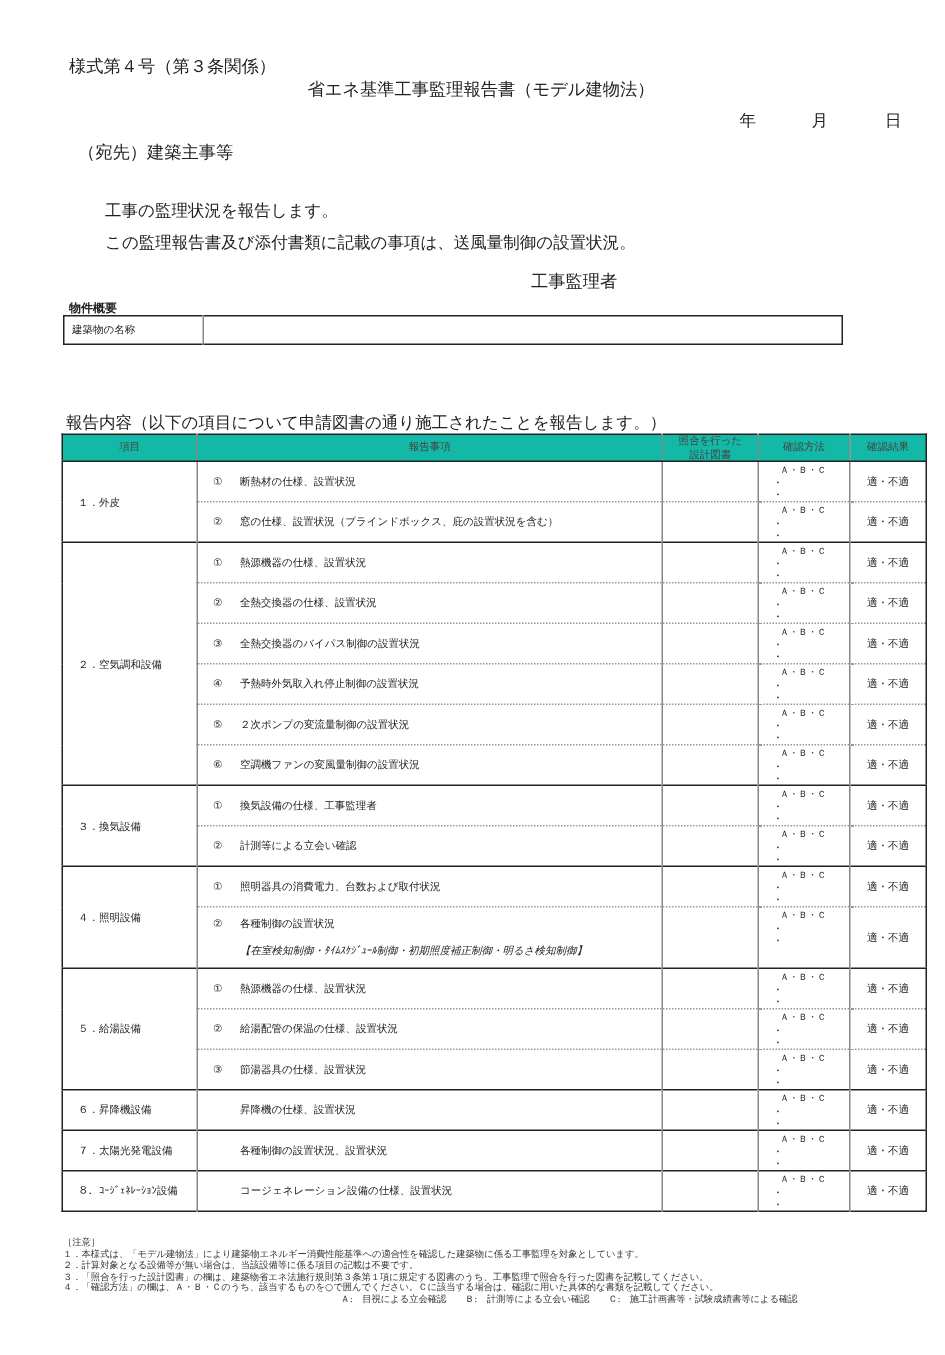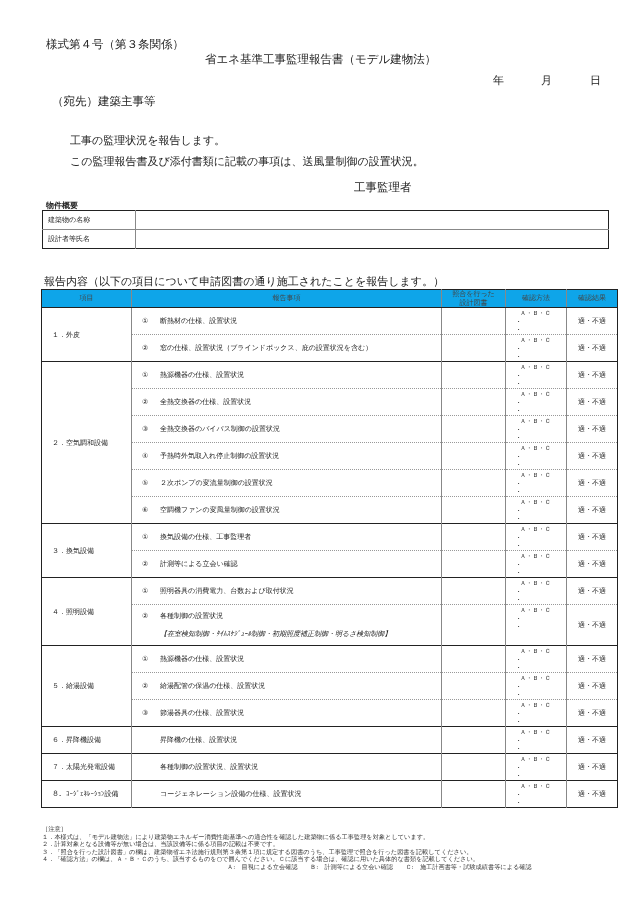--- a/index.html
+++ b/index.html
@@ -16,28 +16,28 @@
   .t-p1 { left: 70px; top: 133px; font-size: 11px; }
   .t-p2 { left: 70px; top: 154px; font-size: 11px; }
   .t-sup { left: 354px; top: 180px; font-size: 11.5px; }
   .t-sec1 { left: 46px; top: 200px; font-size: 8px; font-weight: bold; }
   .t-sec2 { left: 44px; top: 274px; font-size: 11px; }
 
   table { border-collapse: collapse; table-layout: fixed; position: absolute; }
   td, th { padding: 0; font-weight: normal; }
 
   
-  .prop { left: 42px; top: 210px; width: 567px; border: 1.6px solid #222; }
+  .prop { left: 42px; top: 210px; width: 520px; border: 1.6px solid #222; }
   .prop td { height: 18px; border-bottom: 1px solid #888; font-size: 7px; }
   .prop tr:last-child td { border-bottom: none; }
   .prop td.lbl { width: 87px; padding-left: 5px; border-right: 1px solid #888; }
 
   
   .rep { left: 41px; top: 289px; width: 576px; border: 1.6px solid #222; }
-  .rep th { background: #0ea5e9; height: 17px; font-size: 7px; color: #444;
+  .rep th { background: #14b8a6; height: 17px; font-size: 7px; color: #444;
             border-bottom: 1.6px solid #222; border-right: 1px solid #888; line-height: 1.15; }
   .rep th:last-child { border-right: none; }
   .rep td { font-size: 7px; border-right: 1px solid #888; vertical-align: middle; }
   .rep td:last-child { border-right: none; }
   .rep td.cat { padding-left: 10px; border-right: 1px solid #888; }
   .rep tr.grp-start td { border-top: 1.6px solid #222; }
   .rep tr.sub td.item, .rep tr.sub td.ref, .rep tr.sub td.meth, .rep tr.sub td.res { border-top: 1px dotted #999; }
   .rep td.item { padding-left: 10px; height: 26px; }
   .rep td.item .num { display: inline-block; width: 18px; }
   .rep td.item .note { display: block; margin-top: 8px; padding-left: 18px; font-style: italic; }
@@ -61,24 +61,20 @@
 <div class="abs t-addr">（宛先）建築主事等</div>
 <div class="abs t-p1">工事の監理状況を報告します。</div>
 <div class="abs t-p2">この監理報告書及び添付書類に記載の事項は、送風量制御の設置状況。</div>
 <div class="abs t-sup">工事監理者</div>
 
 <div class="abs t-sec1">物件概要</div>
 <table class="prop">
   <tbody>
       <tr>
     <td class="lbl">建築物の名称</td>
-    <td></td>
-  </tr>
-  <tr>
-    <td class="lbl">設計者等氏名</td>
     <td></td>
   </tr>
 </tbody>
   </table>
 
 <div class="abs t-sec2">報告内容（以下の項目について申請図書の通り施工されたことを報告します。）</div>
 
 <table class="rep" id="rep">
   <colgroup>
     <col style="width:90px">

